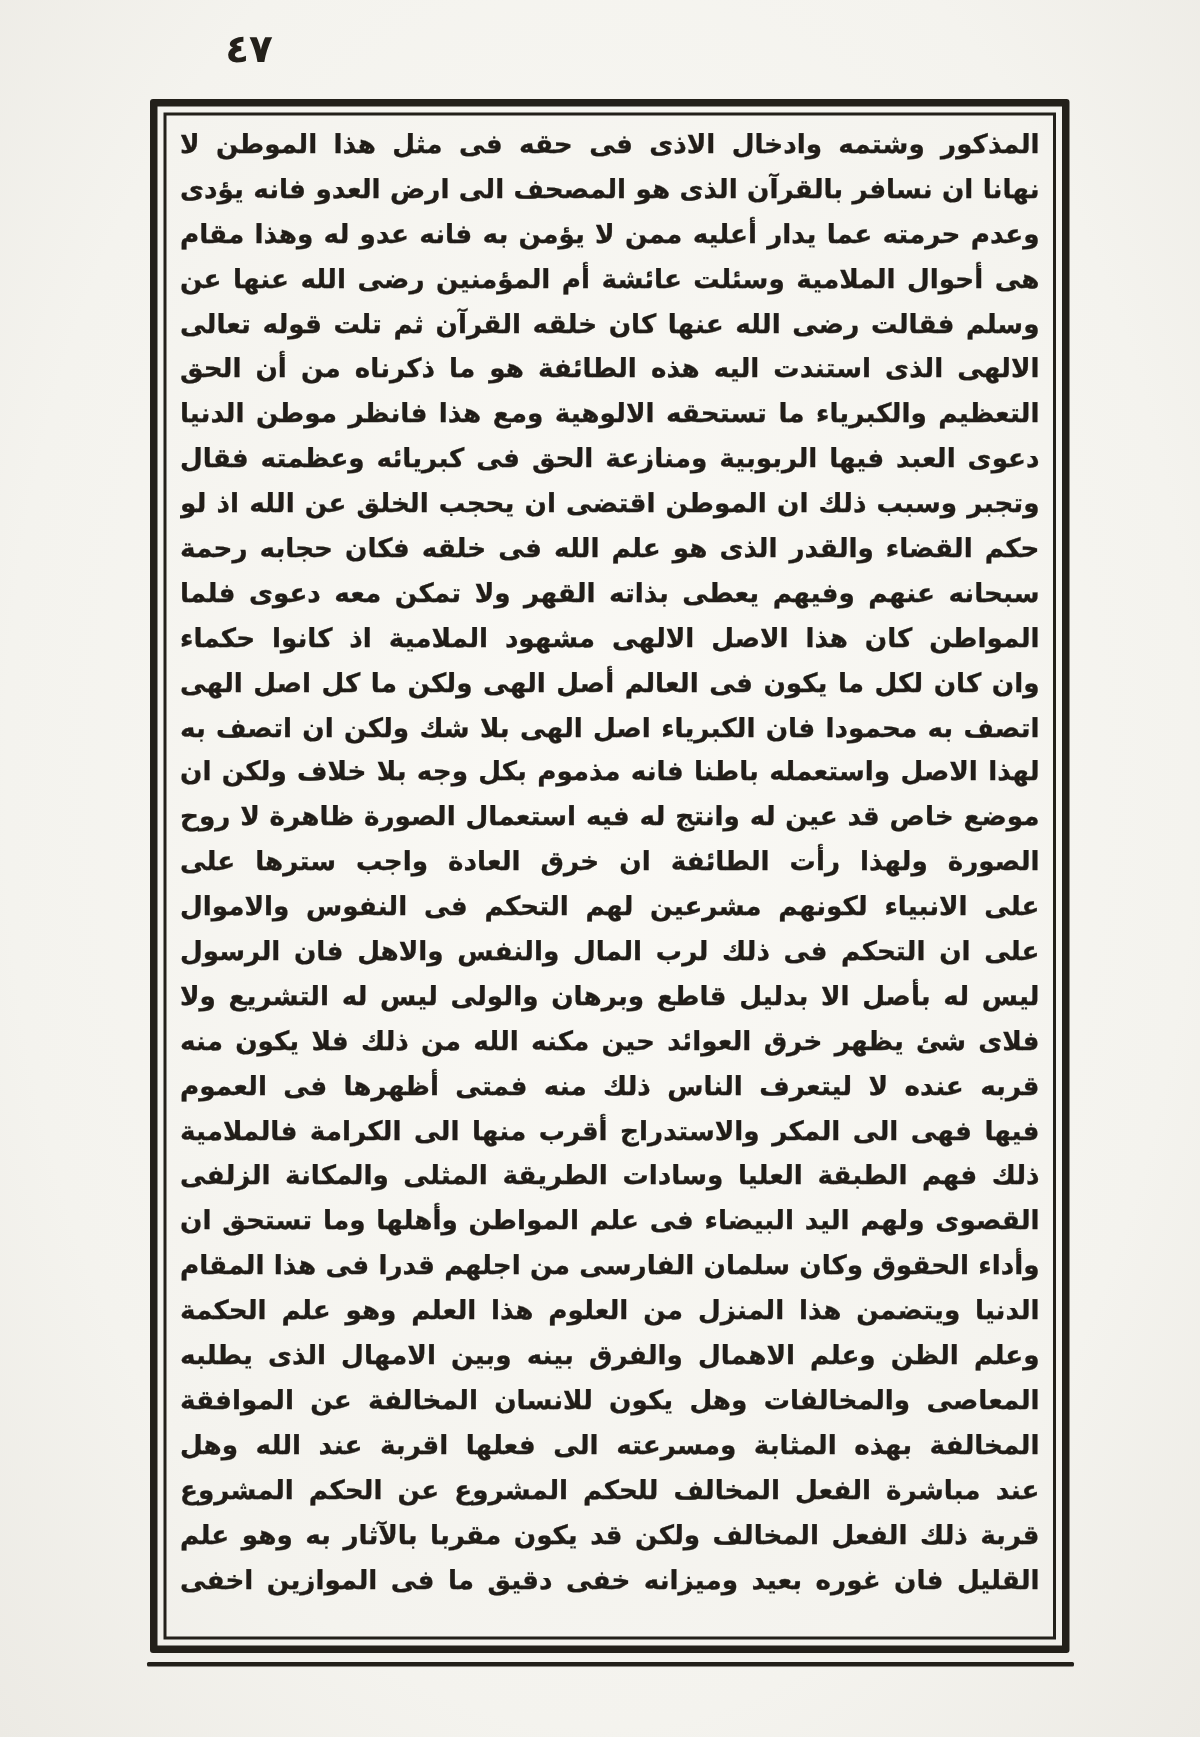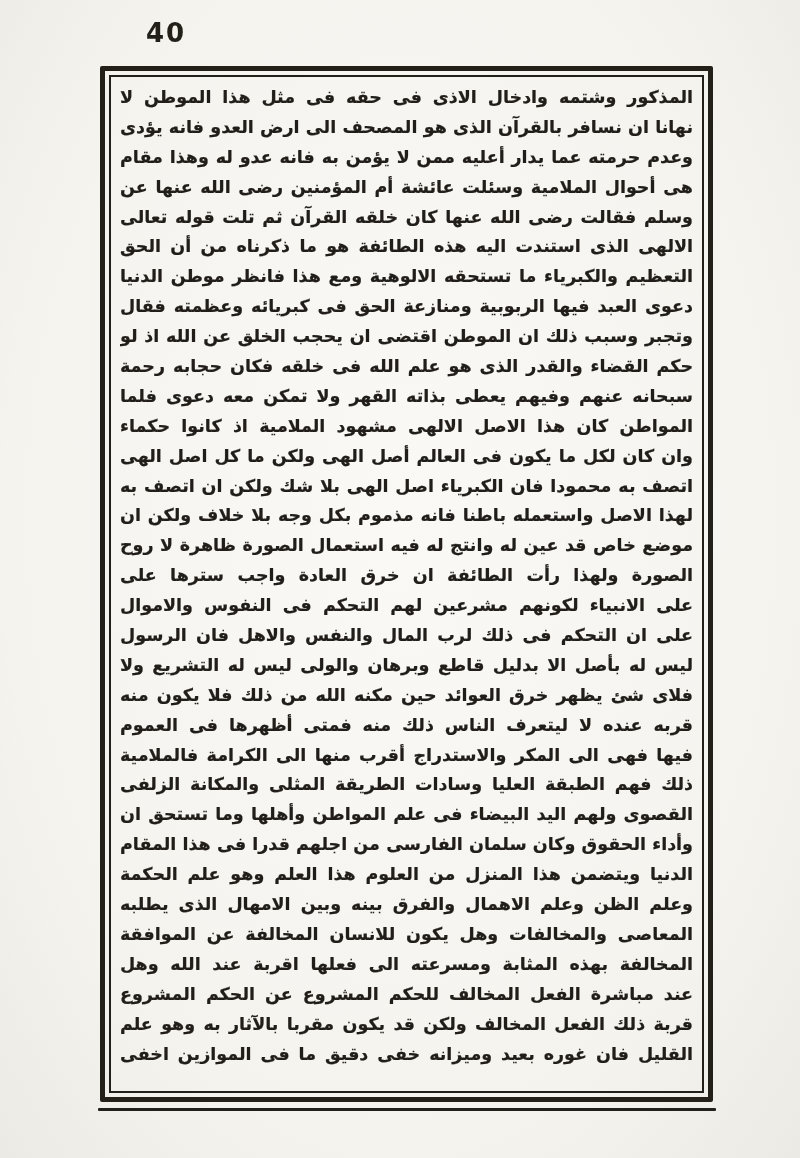--- a/index.html
+++ b/index.html
@@ -71,21 +71,21 @@
     text-align: justify;
     text-align-last: justify;
     white-space: normal;
     overflow: hidden;
     -webkit-text-stroke: 0.2px #211d18;
   }
 </style>
 </head>
 <body>
 
-<div class="page-number">40</div>
+<div class="page-number">٤٧</div>
 
 <div class="frame-outer">
   <div class="frame-inner">
     <div class="text-block">
       <div class="text-line">المذكور وشتمه وادخال الاذى فى حقه فى مثل هذا الموطن لا يذكره ألا تراه صلى الله عليه وسلم قد</div>
       <div class="text-line">نهانا ان نسافر بالقرآن الذى هو المصحف الى ارض العدو فانه يؤدى ذلك الى التعرض لاهانته</div>
       <div class="text-line">وعدم حرمته عما يدار أعليه ممن لا يؤمن به فانه عدو له وهذا مقام الملامى لا غيره فالشريعة كلها</div>
       <div class="text-line">هى أحوال الملامية وسئلت عائشة أم المؤمنين رضى الله عنها عن خلق رسول الله صلى الله عليه</div>
       <div class="text-line">وسلم فقالت رضى الله عنها كان خلقه القرآن ثم تلت قوله تعالى وانك لعلى خلق عظيم فالاصل</div>
       <div class="text-line">الالهى الذى استندت اليه هذه الطائفة هو ما ذكرناه من أن الحق سبحانه يجب بجلاله من</div>

